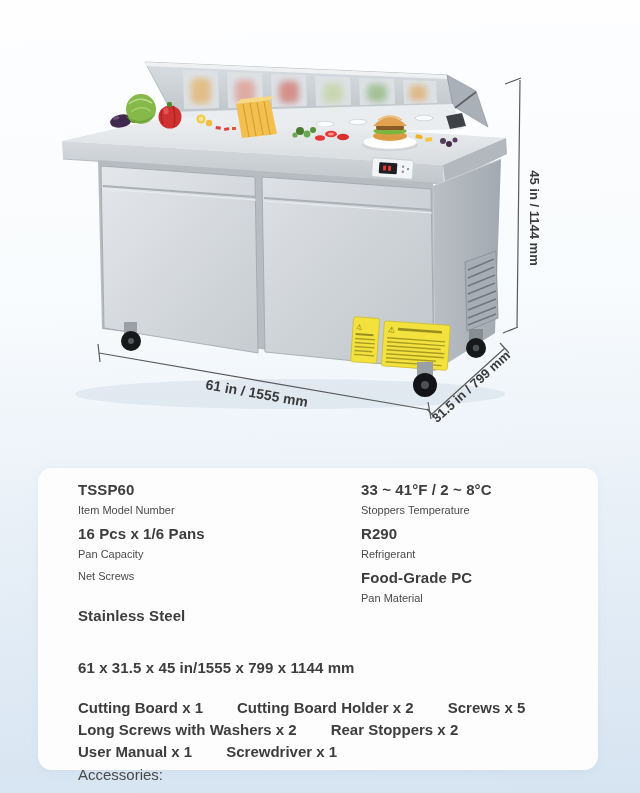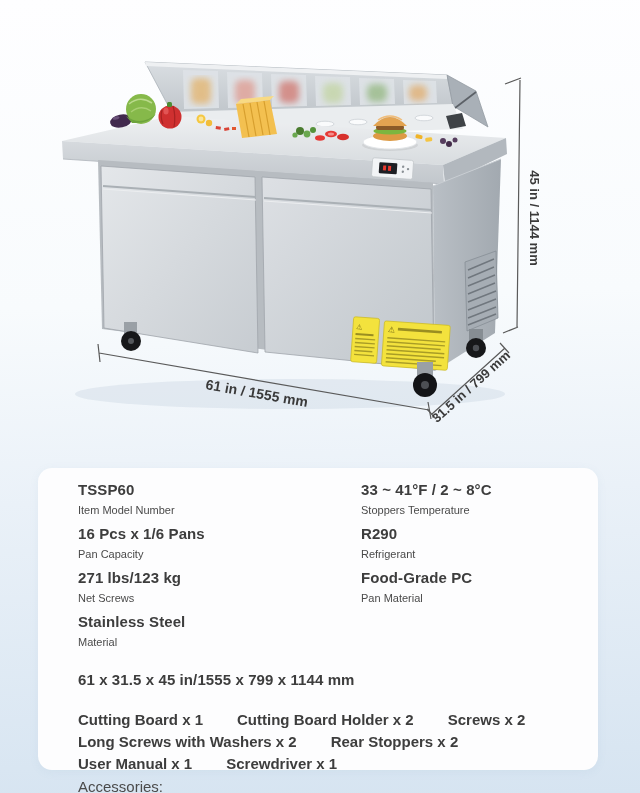--- a/index.html
+++ b/index.html
@@ -249,26 +249,24 @@
       <div class="col-left">
         <div class="spec">
           <div class="value">TSSP60</div>
           <div class="label">Item Model Number</div>
         </div>
         <div class="spec">
           <div class="value">16 Pcs x 1/6 Pans</div>
           <div class="label">Pan Capacity</div>
         </div>
         <div class="spec">
-          <div class="value">271 lbs/123 kg</div>
           <div class="label">Net Screws</div>
         </div>
         <div class="spec">
           <div class="value">Stainless Steel</div>
-          <div class="label">Material</div>
         </div>
       </div>
       <div class="col-right">
         <div class="spec">
           <div class="value">33 ~ 41°F / 2 ~ 8°C</div>
           <div class="label">Stoppers Temperature</div>
         </div>
         <div class="spec">
           <div class="value">R290</div>
           <div class="label">Refrigerant</div>
@@ -281,21 +279,21 @@
     </div>
 
     <div class="spec dims">
       <div class="value">61 x 31.5 x 45 in/1555 x 799 x 1144 mm</div>
     </div>
 
     <div class="acc">
       <div class="acc-line">
         <span>Cutting Board x 1</span>
         <span>Cutting Board Holder x 2</span>
-        <span>Screws x 2</span>
+        <span>Screws x 5</span>
       </div>
       <div class="acc-line">
         <span>Long Screws with Washers x 2</span>
         <span>Rear Stoppers x 2</span>
       </div>
       <div class="acc-line">
         <span>User Manual x 1</span>
         <span>Screwdriver x 1</span>
       </div>
       <div class="acc-label">Accessories:</div>

